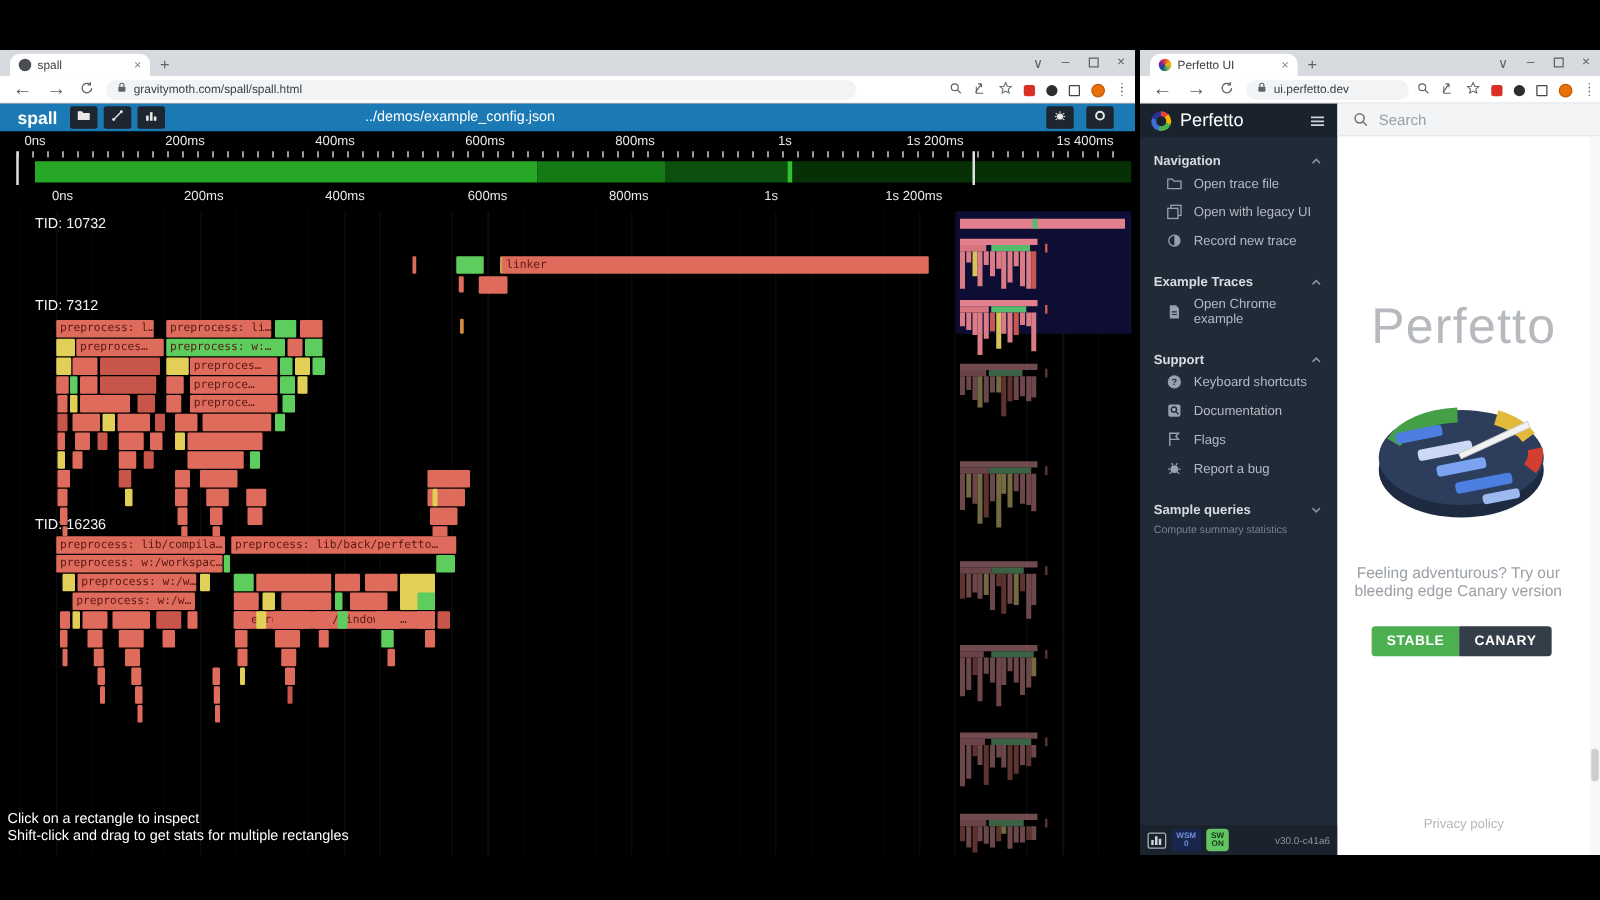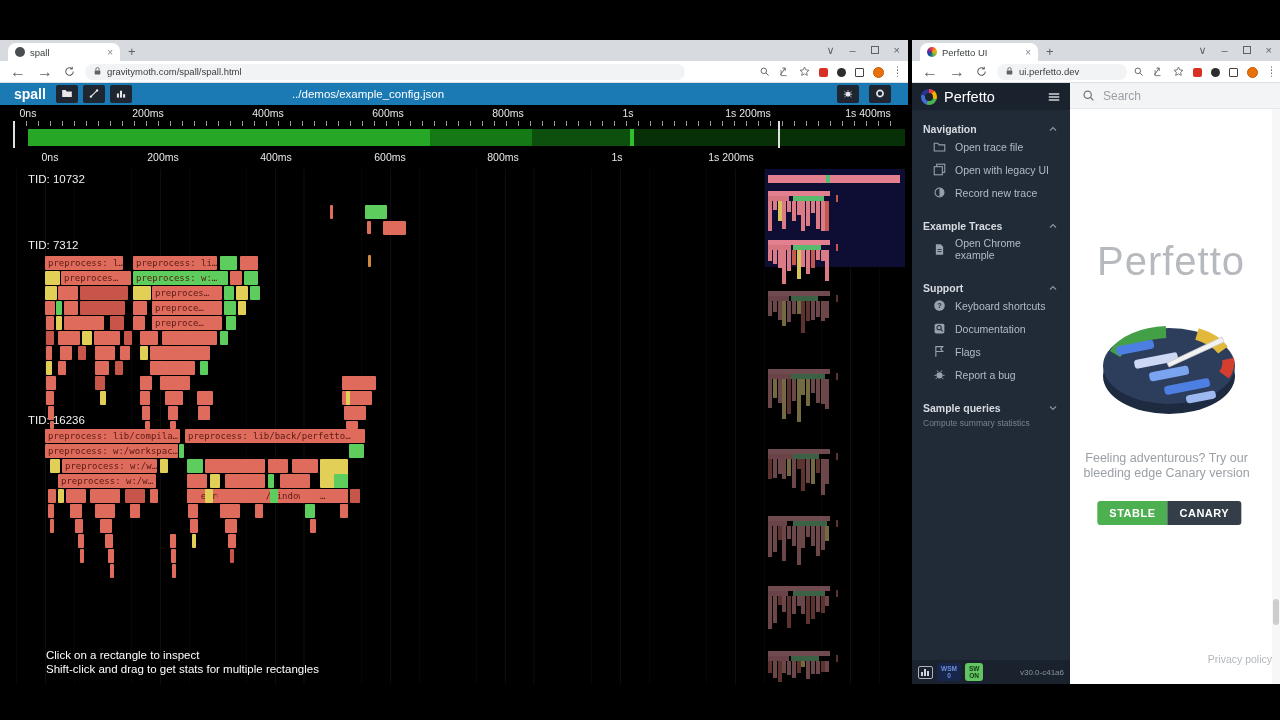--- a/index.html
+++ b/index.html
@@ -53,21 +53,21 @@
       repeating-linear-gradient(90deg, rgba(255,255,255,.055) 0 1px, transparent 1px 115px),
       repeating-linear-gradient(90deg, rgba(255,255,255,.028) 0 1px, transparent 1px 57.5px);
     background-position:45px 0, 16px 0; }
   .tidlabel { position:absolute; color:#f2f2f2; font-size:11.5px; }
   .bar { position:absolute; height:14px; font:9px "DejaVu Sans Mono", monospace;
     line-height:14px; color:#5a1a12; overflow:hidden; white-space:nowrap;
     padding-left:3px; border-radius:1px; }
   .c-r { background:#df6b5d; } .c-d { background:#c75549; } .c-g { background:#5dcd5e; }
   .c-y { background:#e2cf57; } .c-o { background:#cf8a3f; }
   .accent-left { border-left:2px solid #cfa14e; }
-  .sp-status { position:absolute; left:6px; color:#fff; font-size:11.5px;margin-left:40px; }
+  .sp-status { position:absolute; left:6px; color:#fff; font-size:11.5px; }
   .mini-col { position:absolute; }
   .mini-sel { position:absolute; background:#0e0e34; }
 
   
   #pf { position:absolute; top:43px; left:0; right:0; bottom:0; display:flex; }
   .pf-sidebar { width:158px; background:#212b38; position:relative; flex:none; }
   .pf-header { height:27px; background:#1a222e; display:flex; align-items:center;
     gap:7px; padding:0 9px; }
   .pf-logo-sm { width:16px; height:16px; border-radius:50%; position:relative; flex:none;
     background:conic-gradient(#e8453c 0 12%,#f4b400 12% 30%,#4caf50 30% 55%,#3f6fd4 55% 80%,#283593 80% 100%); }
@@ -102,21 +102,21 @@
   .pf-search input::placeholder { color:#9aa0a6; }
   .pf-wordmark { position:absolute; top:156px; left:0; right:8px; text-align:center;
     font-size:40px; font-weight:200; color:#b6babe; letter-spacing:1px; }
   .pf-biglogo { position:absolute; top:218px; left:50%; transform:translateX(-54%); }
   .pf-adv { position:absolute; top:368px; left:50%; transform:translateX(-54%); width:210px;
     text-align:center; color:#9aa0a6; font-size:12.5px; line-height:1.18; }
   .pf-btns { position:absolute; top:418px; left:50%; transform:translateX(-54%); display:flex; }
   .pf-btn { font-size:11px; font-weight:bold; color:#fff; padding:6px 12px; letter-spacing:.5px; }
   .pf-btn-stable { background:#4caf50; border-radius:3px 0 0 3px; }
   .pf-btn-canary { background:#333e48; border-radius:0 3px 3px 0; }
-  .pf-privacy { position:absolute; top:570px; left:0; right:8px; text-align:right;
+  .pf-privacy { position:absolute; top:570px; left:0; right:8px; text-align:center;
     color:#b3b7bc; font-size:10.5px; }
   .pf-scroll { position:absolute; right:0; top:26px; bottom:0; width:8px; background:#f7f7f7; }
   .pf-thumb { position:absolute; right:1px; top:490px; width:6px; height:26px; background:#cdcdcd; border-radius:3px; }
 </style>
 </head>
 <body>
 
 <div class="window" id="win-left">
   <div class="tabstrip">
     <div class="tab" style="width:112px">
@@ -235,20 +235,21 @@
         <span class="rlabel" style="left: 731px;">1s 200ms</span>
       </div>
     <div class="sp-canvas" id="sp-canvas"></div>
     <div class="sp-status" style="top:566px">Click on a rectangle to inspect</div>
     <div class="sp-status" style="top:580px">Shift-click and drag to get stats for multiple rectangles</div>
   <div class="tidlabel" style="left: 28px; top: 90px;">TID: 10732</div>
       <div class="tidlabel" style="left: 28px; top: 156px;">TID: 7312</div>
       <div class="tidlabel" style="left: 28px; top: 331px;">TID: 16236</div>
       <div class="bar c-r" style="left: 330px; top: 122px; width: 3px;"></div>
       <div class="bar c-g" style="left: 365px; top: 122px; width: 22px;"></div>
+      <div class="bar c-r accent-left" style="left: 400px; top: 122px; width: 343px;">linker</div>
       <div class="bar c-r" style="left: 367px; top: 138px; width: 4px; height: 13px;"></div>
       <div class="bar c-r" style="left: 383px; top: 138px; width: 23px;"></div>
       <div class="bar c-o" style="left: 368px; top: 172px; width: 3px; height: 12px;"></div>
       <div class="bar c-r" style="left: 45px; top: 173px; width: 78px;">preprocess: l…</div>
       <div class="bar c-r" style="left: 133px; top: 173px; width: 84px;">preprocess: li…</div>
       <div class="bar c-g" style="left: 220px; top: 173px; width: 17px;"></div>
       <div class="bar c-r" style="left: 240px; top: 173px; width: 18px;"></div>
       <div class="bar c-y" style="left: 45px; top: 188px; width: 15px;"></div>
       <div class="bar c-r" style="left: 61px; top: 188px; width: 70px;">preproces…</div>
       <div class="bar c-g" style="left: 133px; top: 188px; width: 95px;">preprocess: w:…</div>

